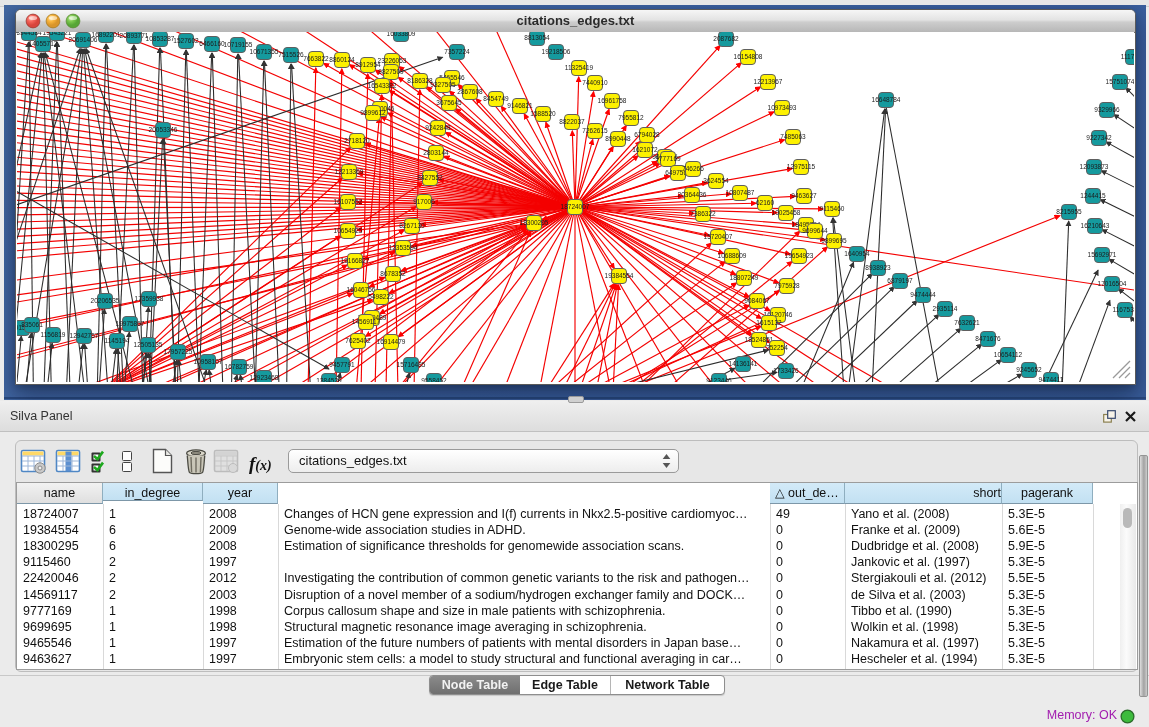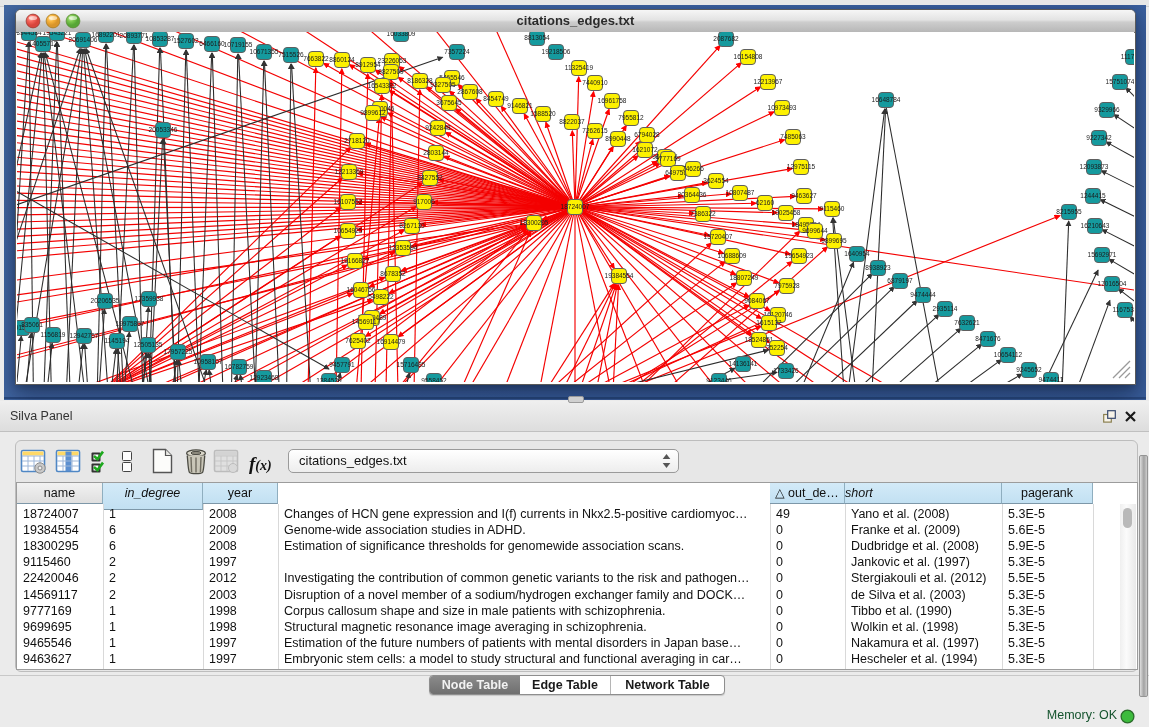--- a/index.html
+++ b/index.html
@@ -699,24 +699,24 @@
     <div class="abs" style="left:10px;top:0;line-height:22px;font-size:13px;color:#111">citations_edges.txt</div>
     <svg width="9" height="14" viewBox="0 0 9 14" style="position:absolute;right:7px;top:4px">
       <path d="M4.5 0 L8.3 5 H0.7 z" fill="#555"></path>
         <path d="M4.5 14 L8.3 9 H0.7 z" fill="#555"></path>
     </svg>
   </div>
 
   <div class="abs" style="left:16px;top:82px;width:1120px;height:186px;background:#fff;border:1px solid #9c9c9c;overflow:hidden;font-size:12.5px;color:#111">
     <div class="abs" style="left:0;top:0;width:100%;height:21px">
         <div style="position:absolute;left:0px;top:0;width:86px;height:21px;background:linear-gradient(#f2f2f2,#dfdfdf);border-right:1px solid #8faebf;border-bottom:1px solid #7d97a8;box-sizing:border-box;text-align:center;line-height:21px;">name</div>
-        <div style="position:absolute;left:86px;top:0;width:100px;height:27px;background:linear-gradient(#d3eaf8,#c2e0f2);border-right:1px solid #8faebf;border-bottom:1px solid #7d97a8;box-sizing:border-box;text-align:center;line-height:21px;font-style:italic;">in_degree</div>
+        <div style="position:absolute;left:86px;top:0;width:100px;height:18px;background:linear-gradient(#d3eaf8,#c2e0f2);border-right:1px solid #8faebf;border-bottom:1px solid #7d97a8;box-sizing:border-box;text-align:center;line-height:21px;">in_degree</div>
         <div style="position:absolute;left:186px;top:0;width:75px;height:21px;background:linear-gradient(#d3eaf8,#c2e0f2);border-right:1px solid #8faebf;border-bottom:1px solid #7d97a8;box-sizing:border-box;text-align:center;line-height:21px;">year</div>
         <div style="position:absolute;left:753px;top:0;width:75px;height:21px;background:linear-gradient(#d3eaf8,#c2e0f2);border-right:1px solid #8faebf;border-bottom:1px solid #7d97a8;box-sizing:border-box;text-align:left;line-height:21px;padding-left:5px;">△ out_de…</div>
-        <div style="position:absolute;left:828px;top:0;width:157px;height:21px;background:linear-gradient(#d3eaf8,#c2e0f2);border-right:1px solid #8faebf;border-bottom:1px solid #7d97a8;box-sizing:border-box;text-align:left;line-height:21px;font-style:italic;">short</div>
+        <div style="position:absolute;left:828px;top:0;width:157px;height:21px;background:linear-gradient(#d3eaf8,#c2e0f2);border-right:1px solid #8faebf;border-bottom:1px solid #7d97a8;box-sizing:border-box;text-align:right;line-height:21px;">short</div>
         <div style="position:absolute;left:985px;top:0;width:91px;height:21px;background:linear-gradient(#d3eaf8,#c2e0f2);border-right:1px solid #8faebf;border-bottom:1px solid #7d97a8;box-sizing:border-box;text-align:center;line-height:21px;">pagerank</div>
       </div>
 
     <div class="abs" style="left:86px;top:21px;width:1px;height:165px;background:#d9d9d9"></div>
       <div class="abs" style="left:186px;top:21px;width:1px;height:165px;background:#d9d9d9"></div>
       <div class="abs" style="left:261px;top:21px;width:1px;height:165px;background:#d9d9d9"></div>
       <div class="abs" style="left:753px;top:21px;width:1px;height:165px;background:#d9d9d9"></div>
       <div class="abs" style="left:828px;top:21px;width:1px;height:165px;background:#d9d9d9"></div>
       <div class="abs" style="left:985px;top:21px;width:1px;height:165px;background:#d9d9d9"></div>
     <div class="abs" style="left:1076px;top:21px;width:1px;height:165px;background:#d9d9d9"></div>
@@ -818,18 +818,18 @@
 
   <div class="abs" style="left:0;top:275px;width:100%;height:1px;background:#c8c8c8"></div>
   <div class="abs" style="left:429px;top:275px;width:294px;height:18px;border:1px solid #8e8e8e;border-radius:4px;overflow:hidden;background:#fff;box-shadow:0 1px 1px rgba(0,0,0,0.15)">
     <div class="abs" style="left:0;top:0;width:90px;height:18px;background:linear-gradient(#8b8b8b,#6f6f6f);color:#f2f2f2;text-align:center;line-height:18px;font-size:12.5px;font-weight:bold">Node Table</div>
     <div class="abs" style="left:90px;top:0;width:91px;height:18px;color:#1a1a1a;text-align:center;line-height:18px;font-size:12.5px;font-weight:bold;border-right:1px solid #b5b5b5;box-sizing:border-box">Edge Table</div>
     <div class="abs" style="left:181px;top:0;width:113px;height:18px;color:#1a1a1a;text-align:center;line-height:18px;font-size:12.5px;font-weight:bold">Network Table</div>
   </div>
 
   <div class="abs" style="left:1139px;top:55px;width:7px;height:240px;background:linear-gradient(to right,#dedede,#a2a2a2 55%,#cecece);border:1px solid #949494;border-radius:2px"></div>
 
-  <div class="abs" style="right:32px;top:308px;font-size:12.5px;color:#14532d">Memory: OK</div>
+  <div class="abs" style="right:32px;top:308px;font-size:12.5px;color:#a21caf">Memory: OK</div>
   <svg width="15" height="15" viewBox="0 0 15 15" style="position:absolute;left:1120px;top:309px">
     <circle cx="7.5" cy="7.5" r="6.4" fill="#3dbb3d" stroke="#2a6b2a" stroke-width="1.3"></circle>
   </svg>
 
   <div class="abs" style="left:568px;top:-4px;width:14px;height:5px;background:#d0d0d0;border:1px solid #9a9a9a;border-radius:2px"></div>
 </div>
 </body></html>

